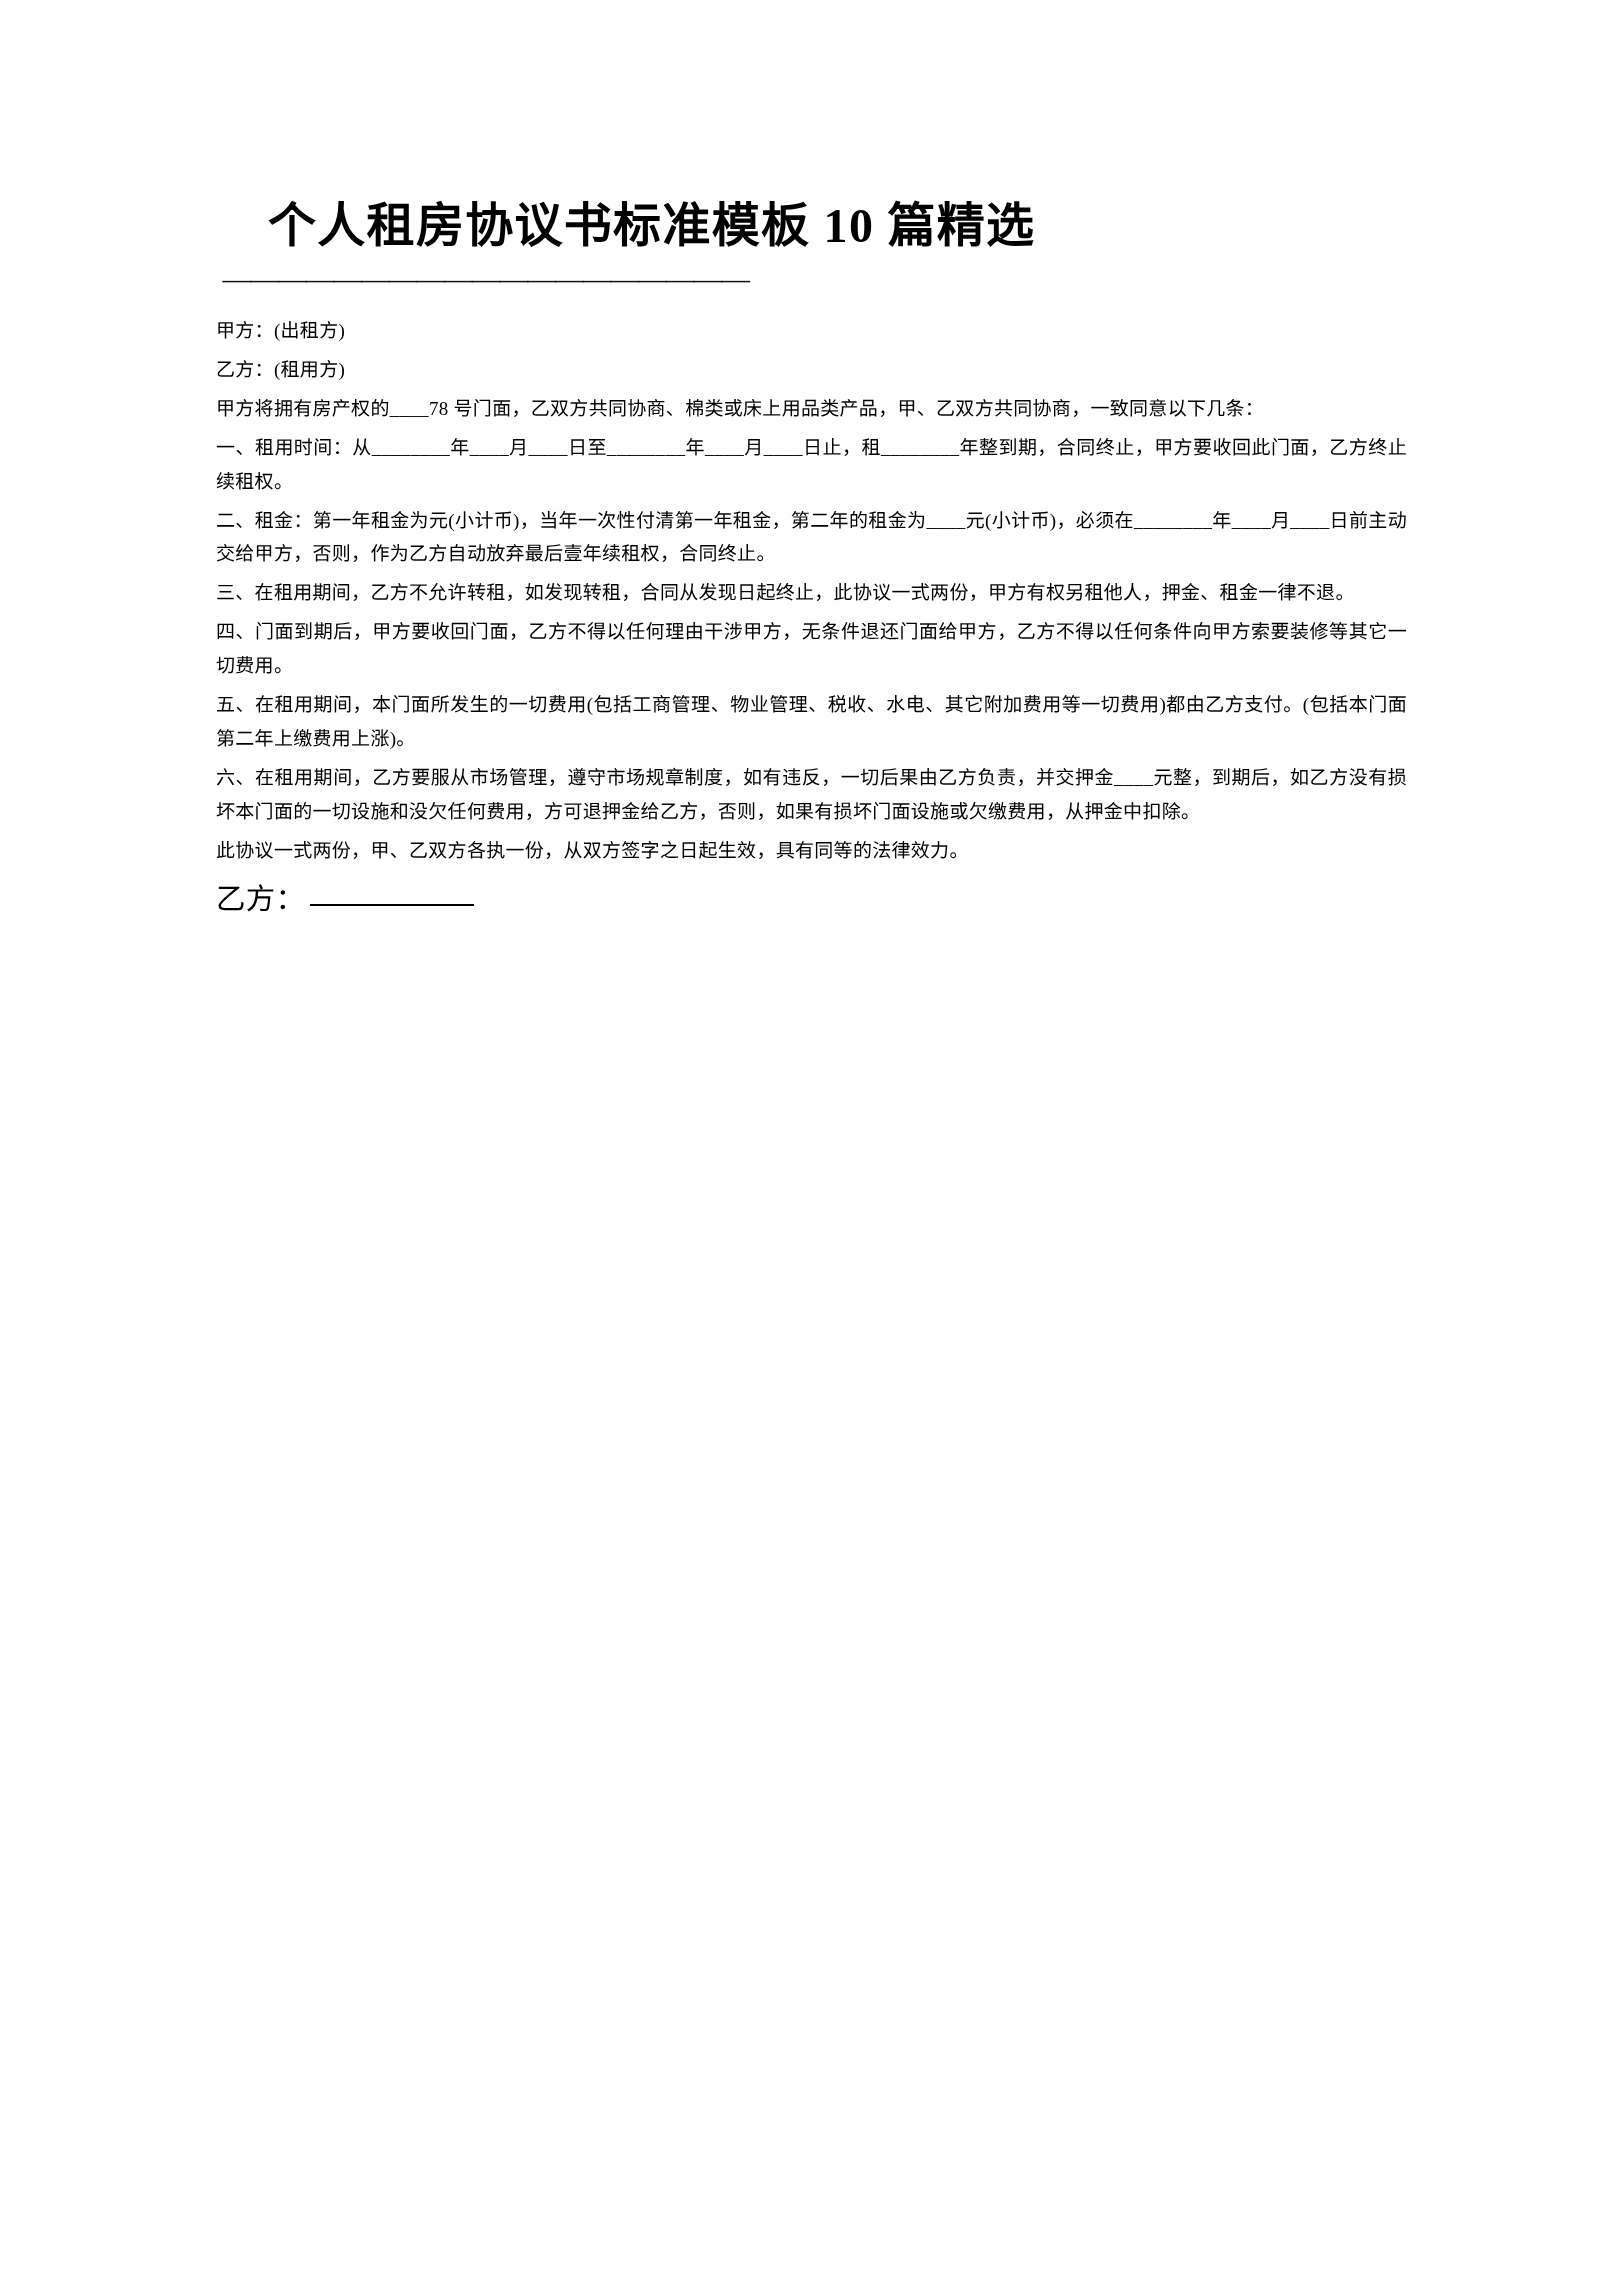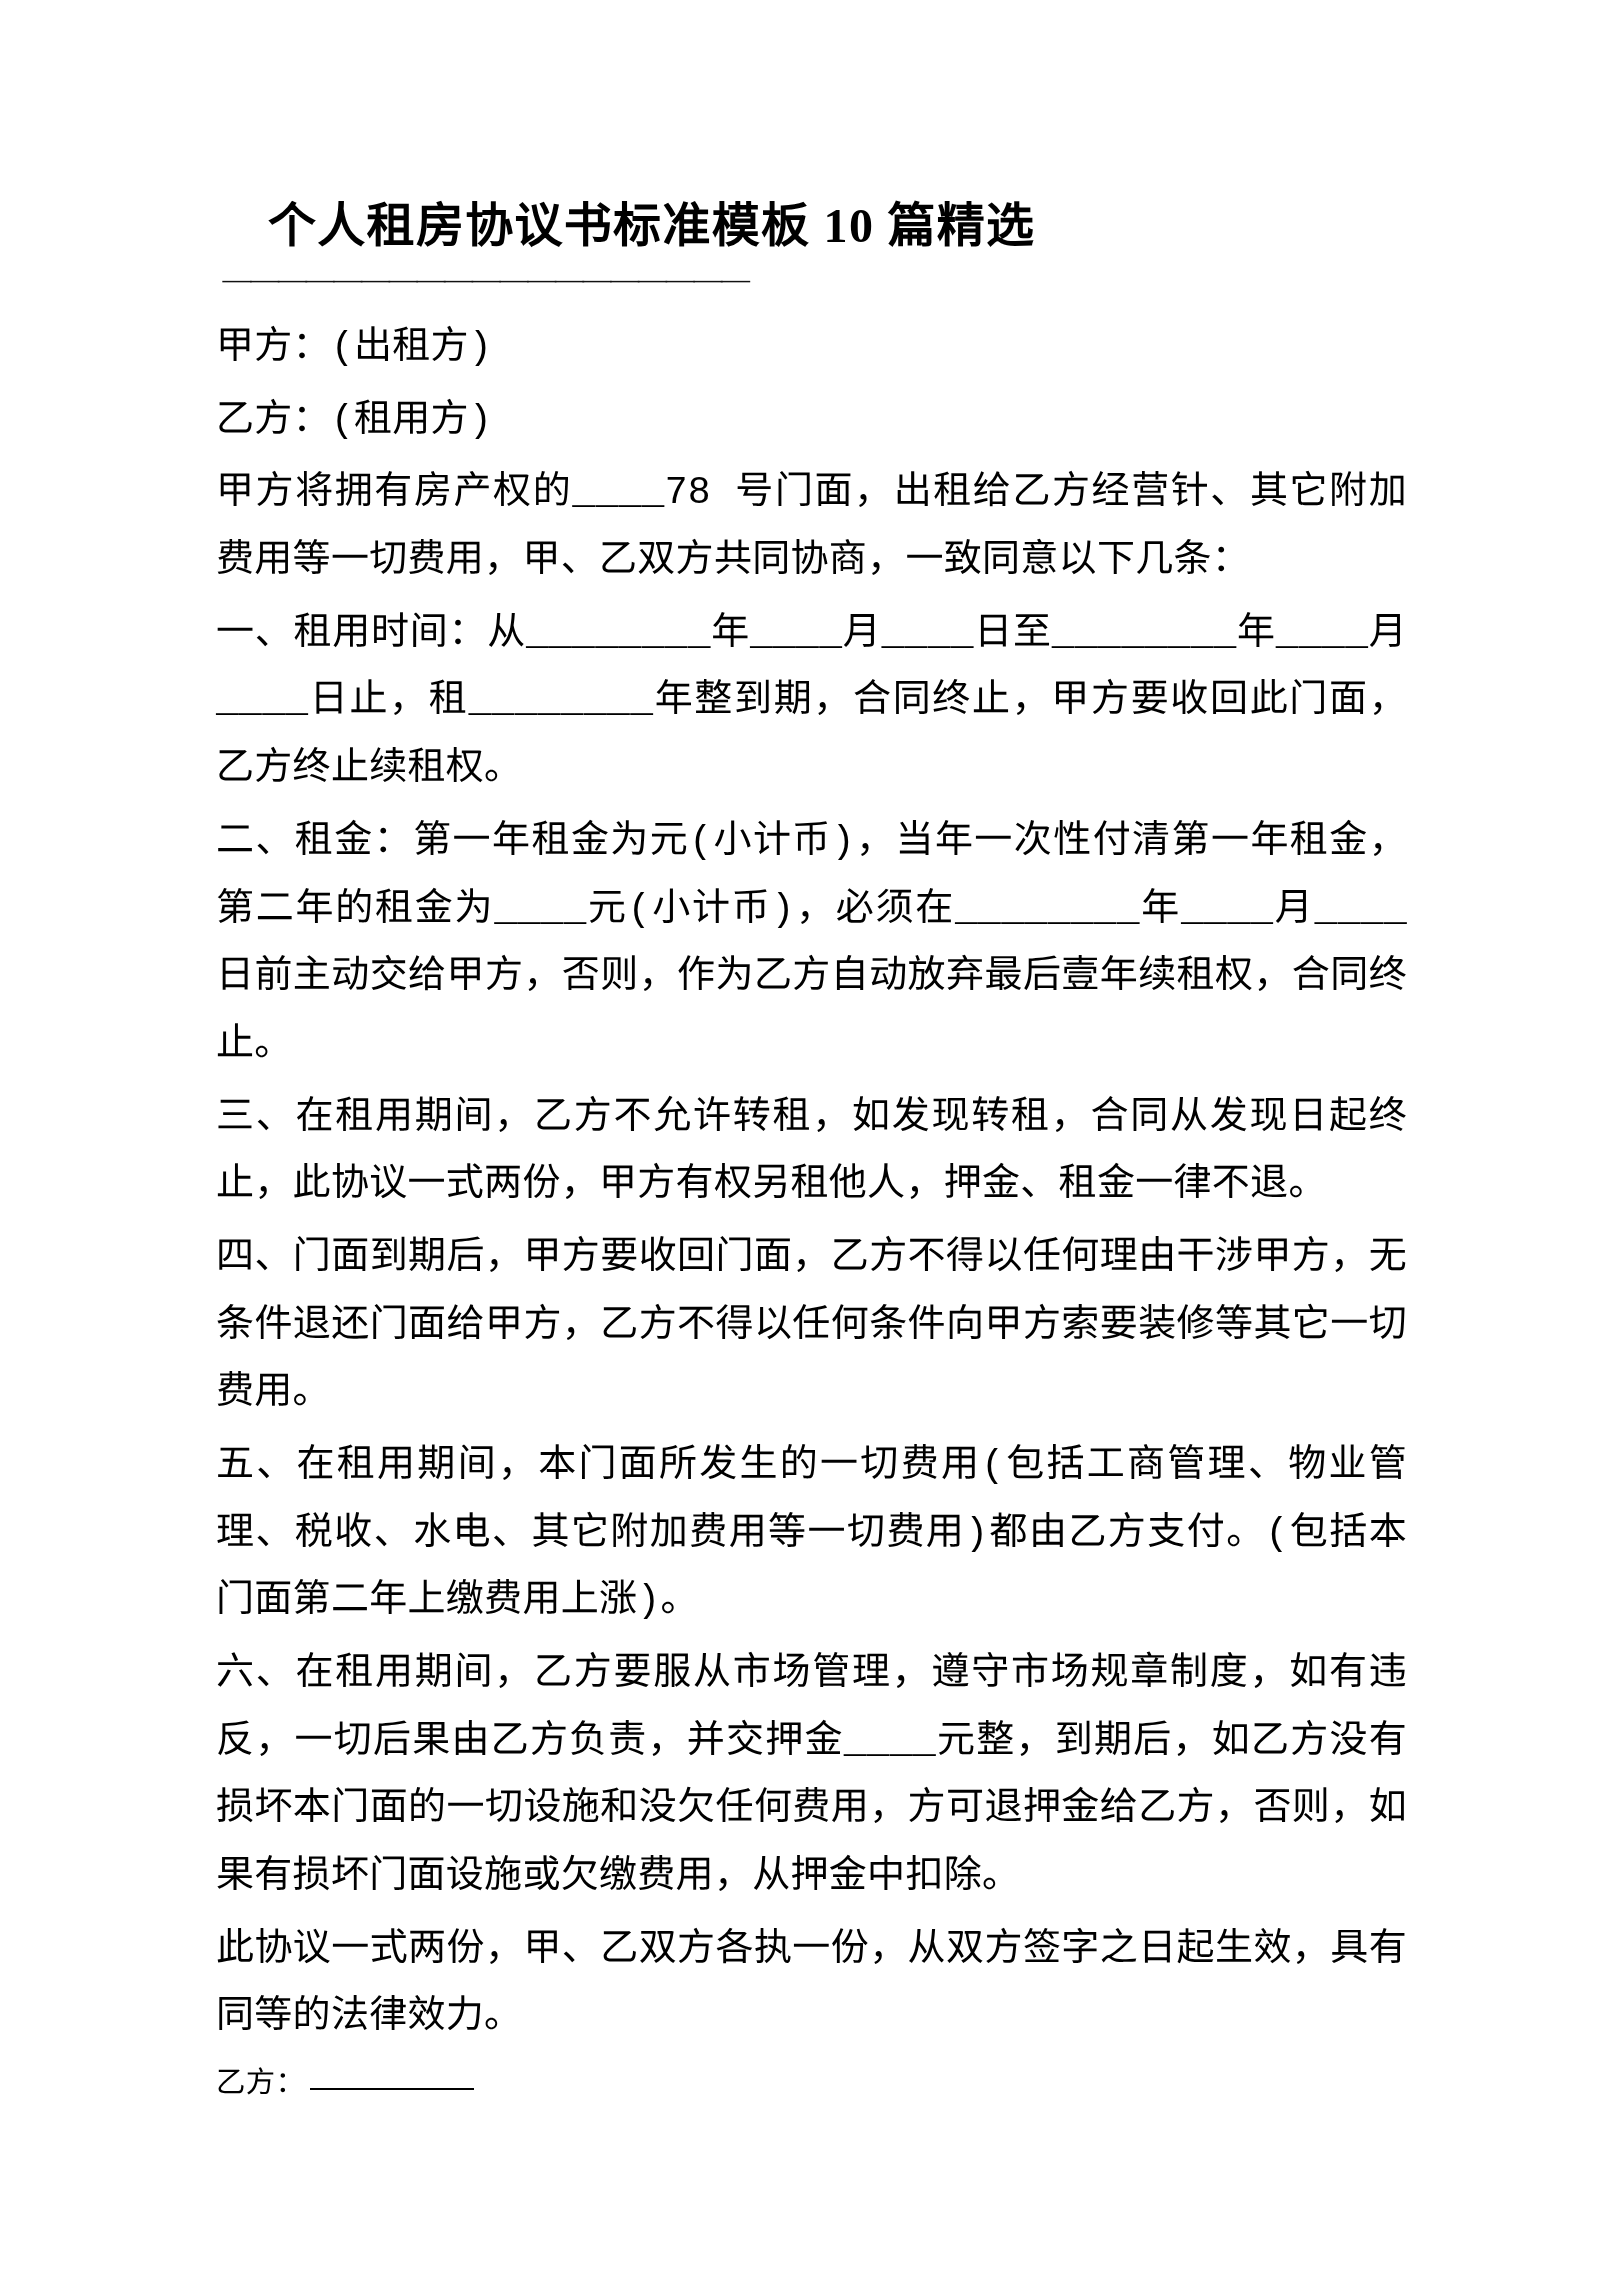--- a/index.html
+++ b/index.html
@@ -34,27 +34,26 @@
   .rule-line {
     font-size: 29px;
     line-height: 1.0;
     letter-spacing: -1.3px;
     margin: 0 0 19.6px 6.5px;
     color: #111;
     white-space: nowrap;
     font-family: "Liberation Serif", "DejaVu Serif", serif;
   }
   .para {
-    font-size: 38px;
+    font-size: 19px;
     line-height: 1.78;
     text-align: justify;
     text-justify: inter-ideograph;
     margin: 0 0 5.2px 0;
     letter-spacing: 0.3px;
-    font-family: Liberation Mono, monospace;
   }
   .sig {
     font-size: 29.4px;
     line-height: 1.78;
     margin: 0 0 5.2px 0;
     letter-spacing: 0.3px;
   }
   .sig .blank {
     display: inline-block;
     width: 164px;
@@ -67,21 +66,21 @@
 <body>
 
 <div class="page">
 
   <h1 class="doc-title">个人租房协议书标准模板 10 篇精选</h1>
 
   <div class="rule-line">———————————————————</div>
 
   <p class="para">甲方：(出租方)</p>
   <p class="para">乙方：(租用方)</p>
-  <p class="para">甲方将拥有房产权的____78 号门面，出租给乙方经营针、其它附加费用等一切费用，甲、乙双方共同协商，一致同意以下几条：</p>
+  <p class="para">甲方将拥有房产权的____78 号门面，乙双方共同协商、棉类或床上用品类产品，甲、乙双方共同协商，一致同意以下几条：</p>
   <p class="para">一、租用时间：从________年____月____日至________年____月____日止，租________年整到期，合同终止，甲方要收回此门面，乙方终止续租权。</p>
   <p class="para">二、租金：第一年租金为元(小计币)，当年一次性付清第一年租金，第二年的租金为____元(小计币)，必须在________年____月____日前主动交给甲方，否则，作为乙方自动放弃最后壹年续租权，合同终止。</p>
   <p class="para">三、在租用期间，乙方不允许转租，如发现转租，合同从发现日起终止，此协议一式两份，甲方有权另租他人，押金、租金一律不退。</p>
   <p class="para">四、门面到期后，甲方要收回门面，乙方不得以任何理由干涉甲方，无条件退还门面给甲方，乙方不得以任何条件向甲方索要装修等其它一切费用。</p>
   <p class="para">五、在租用期间，本门面所发生的一切费用(包括工商管理、物业管理、税收、水电、其它附加费用等一切费用)都由乙方支付。(包括本门面第二年上缴费用上涨)。</p>
   <p class="para">六、在租用期间，乙方要服从市场管理，遵守市场规章制度，如有违反，一切后果由乙方负责，并交押金____元整，到期后，如乙方没有损坏本门面的一切设施和没欠任何费用，方可退押金给乙方，否则，如果有损坏门面设施或欠缴费用，从押金中扣除。</p>
   <p class="para">此协议一式两份，甲、乙双方各执一份，从双方签字之日起生效，具有同等的法律效力。</p>
 
   <p class="sig">
     <span>乙方：</span><span class="blank"></span>

